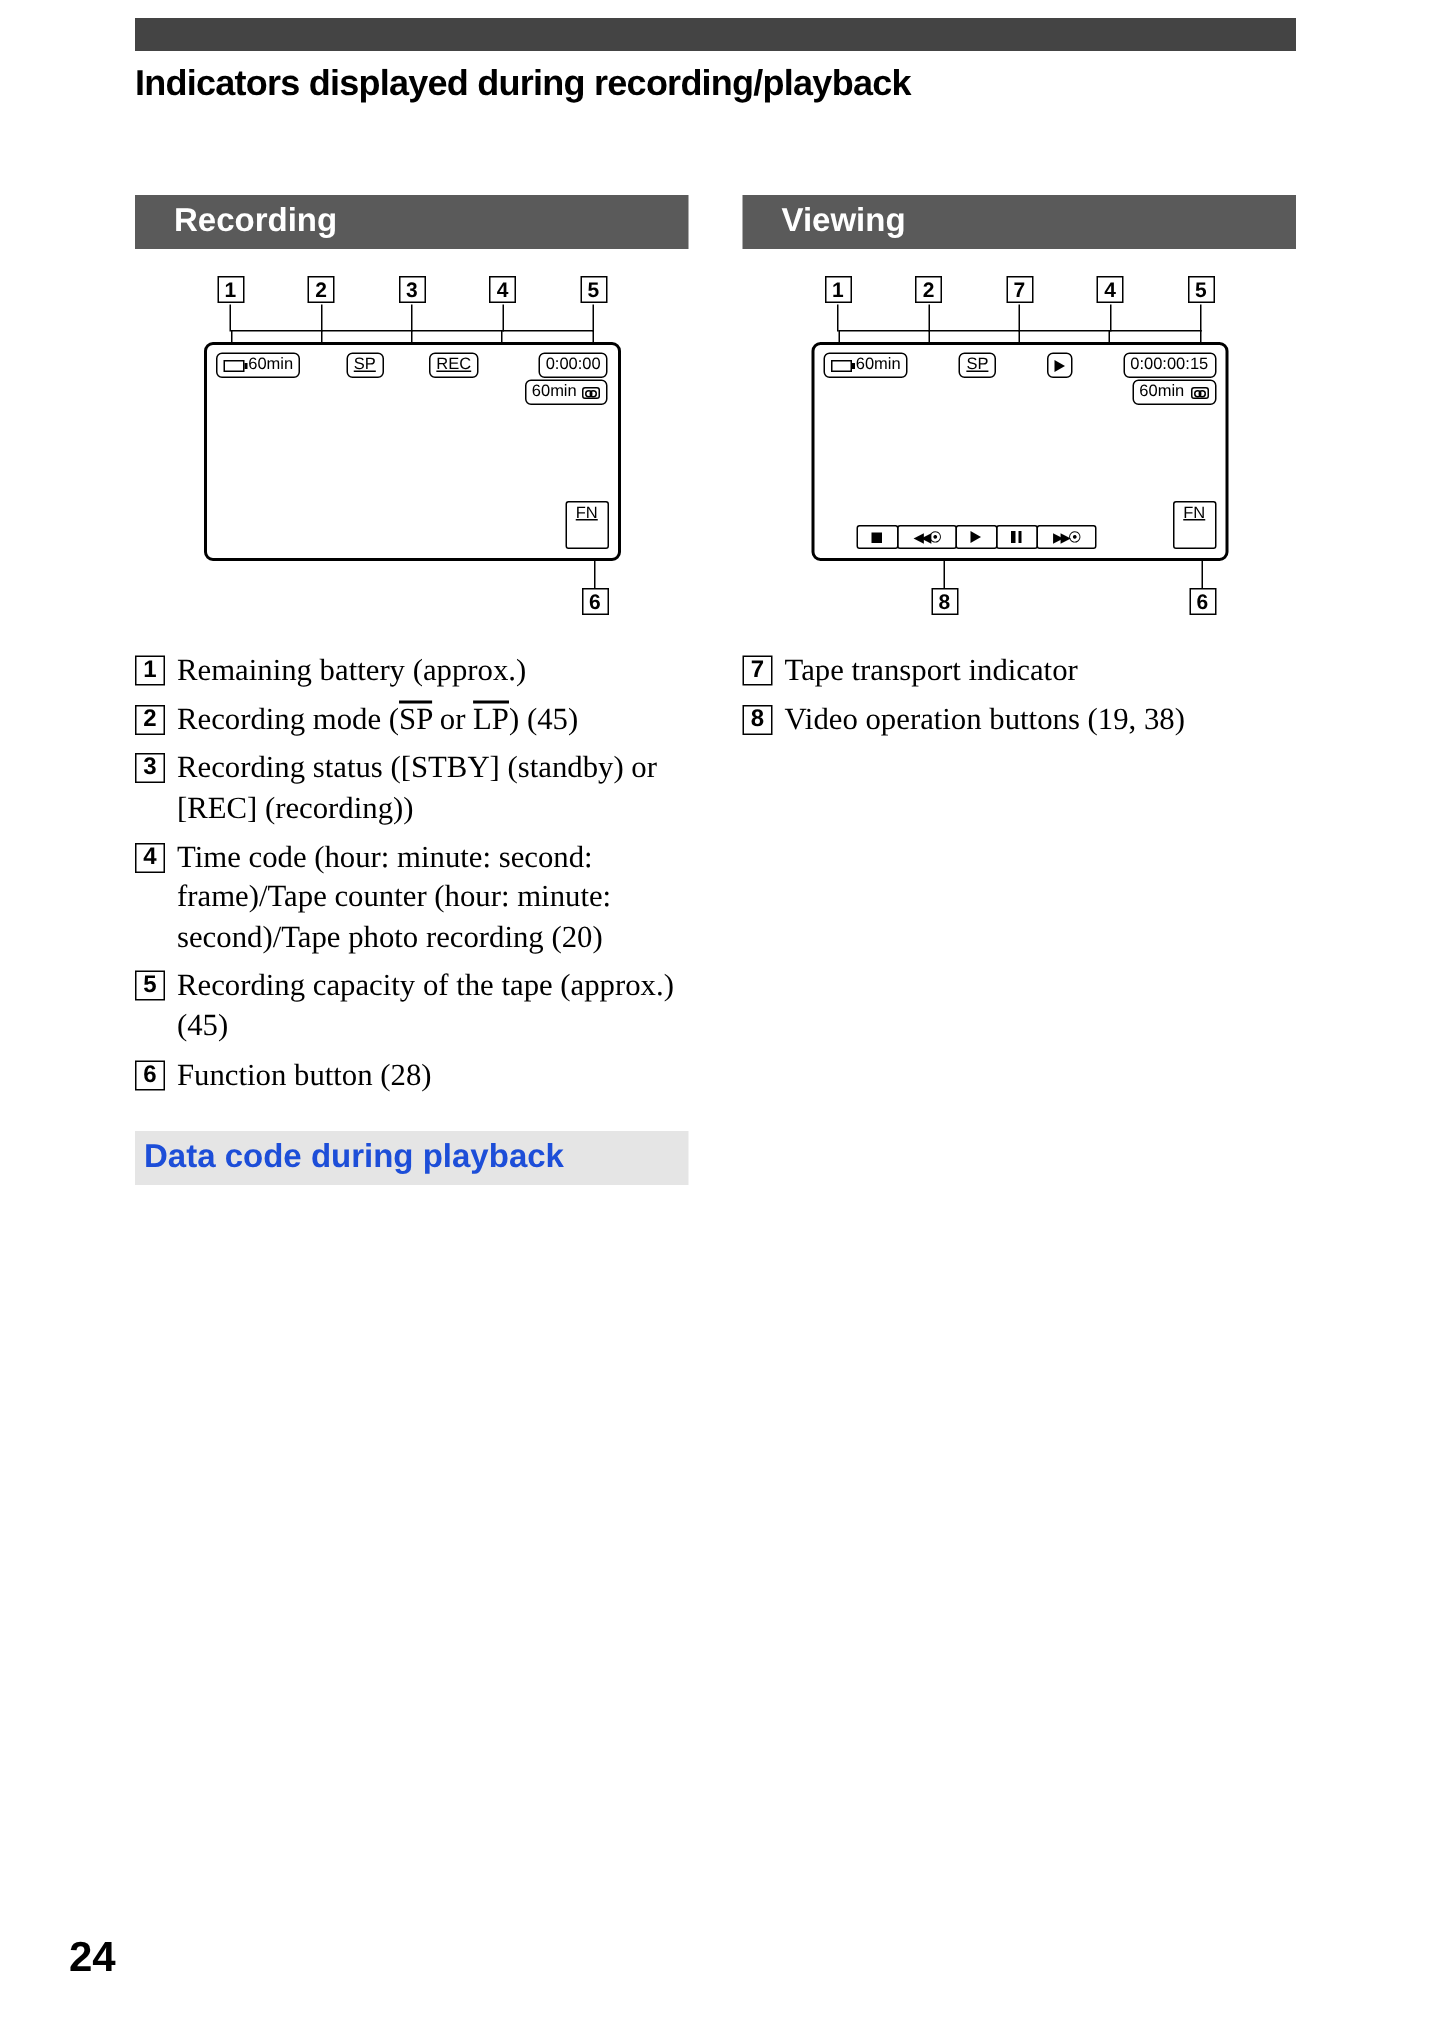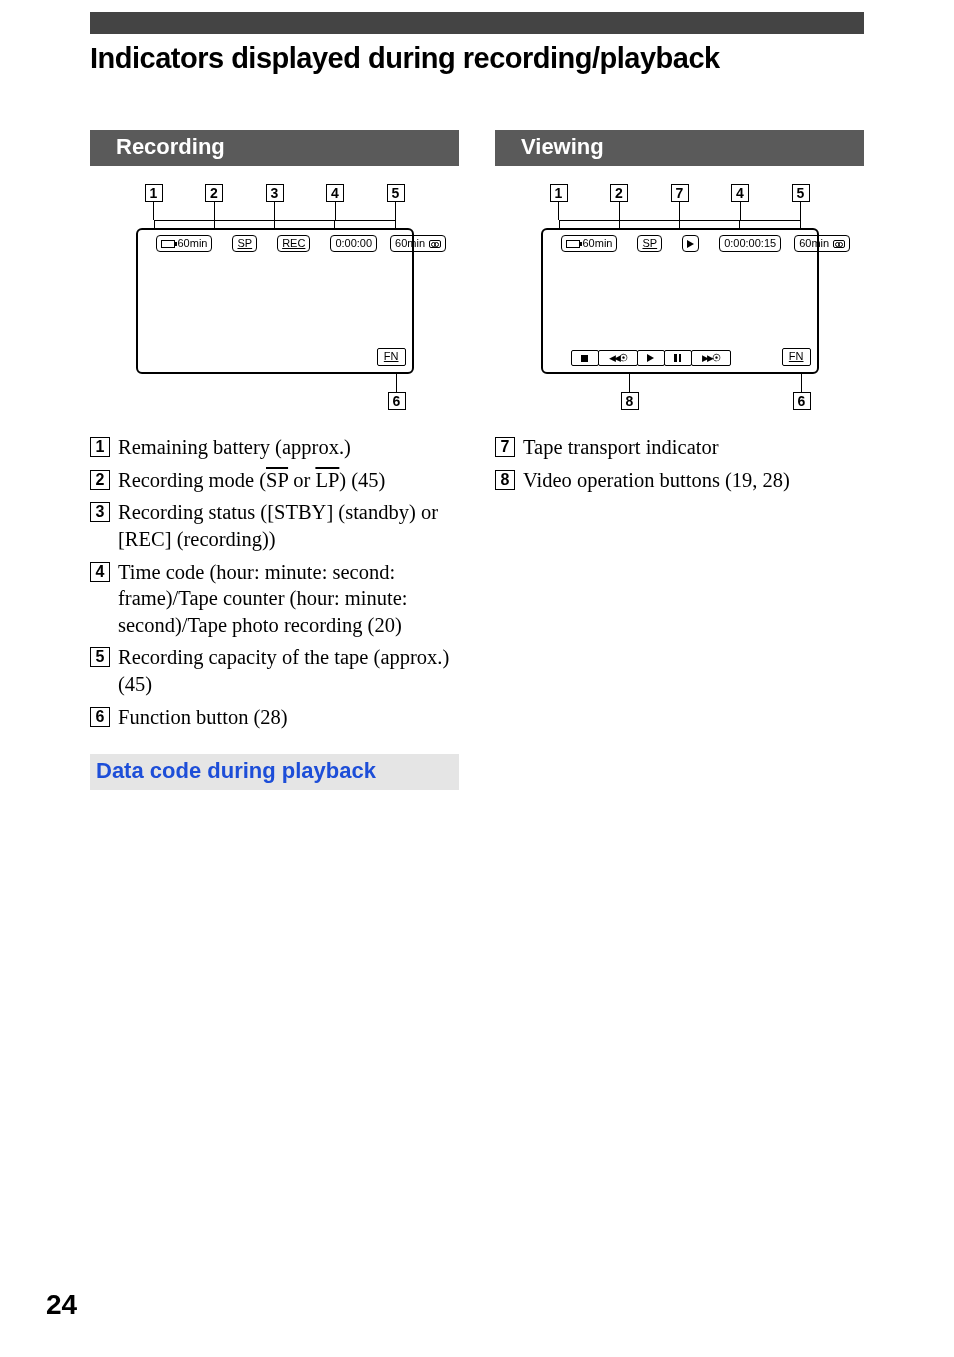--- a/index.html
+++ b/index.html
@@ -20,21 +20,21 @@
     height: 22px;
     background: #444;
   }
   .page-title {
     position: absolute;
     top: 42px;
     left: 90px;
     right: 90px;
     font-family: "Arial Black", Arial, sans-serif;
     font-weight: 900;
-    font-size: 29px;
+    font-size: 24px;
     letter-spacing: -0.5px;
   }
   .cols {
     position: absolute;
     top: 130px;
     left: 90px;
     right: 90px;
     display: flex;
     gap: 36px;
   }
@@ -106,32 +106,31 @@
     font-weight: 400;
     border: 1.2px solid #000;
     border-radius: 4px;
     padding: 0 4px;
     line-height: 15px;
     height: 17px;
     white-space: nowrap;
     display: inline-flex;
     align-items: center;
     gap: 2px;
-    margin-left: 12px;
-  }
-  .ind-col { display: flex; flex-direction: row; align-items: flex-end; gap: 1px; }
+  }
+  .ind-col { display: flex; flex-direction: column; align-items: flex-end; gap: 1px; }
   .ind .ul { text-decoration: underline; }
   .fnbox {
     position: absolute;
     border: 1.2px solid #000;
     font-family: Arial, sans-serif;
     font-size: 11px;
     padding: 0 6px;
     line-height: 15px;
-    height: 18px;
+    height: 32px;
     border-radius: 2px;
     text-decoration: underline;
   }
   .below-callouts { position: absolute; display: flex; justify-content: space-between; }
   .below-callout { text-align: center; }
   .below-callout .lead { margin: 0 auto; width: 0; border-left: 1.5px solid #000; height: 18px; }
   .below-callout .boxnum {
     display: inline-block;
     border: 1.5px solid #000;
     font-family: Arial, sans-serif;
@@ -367,20 +366,20 @@
       </div>
     </div>
 
     <ul class="legend">
       <li>
           <span class="num">7</span>
           <span>Tape transport indicator</span>
         </li>
       <li>
           <span class="num">8</span>
-          <span>Video operation buttons (19, 28)</span>
+          <span>Video operation buttons (19, 38)</span>
         </li>
     </ul>
 
   </div>
 </div>
 
 <div class="page-num">24</div>
 
 </body></html>

